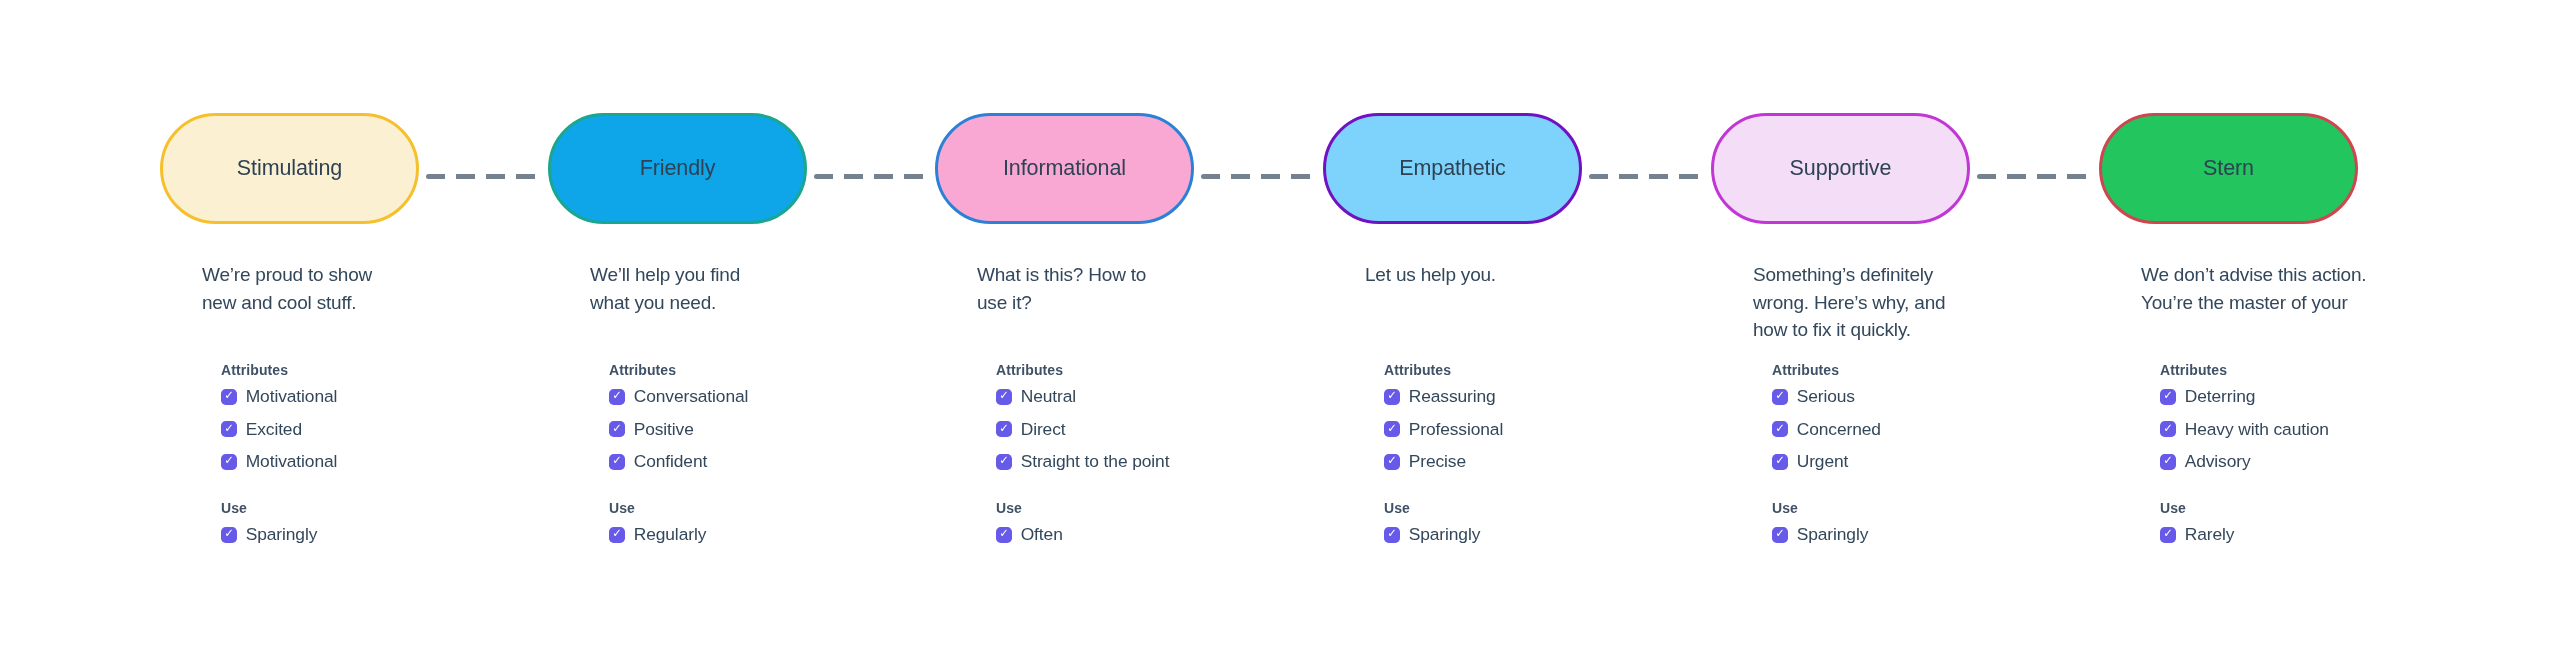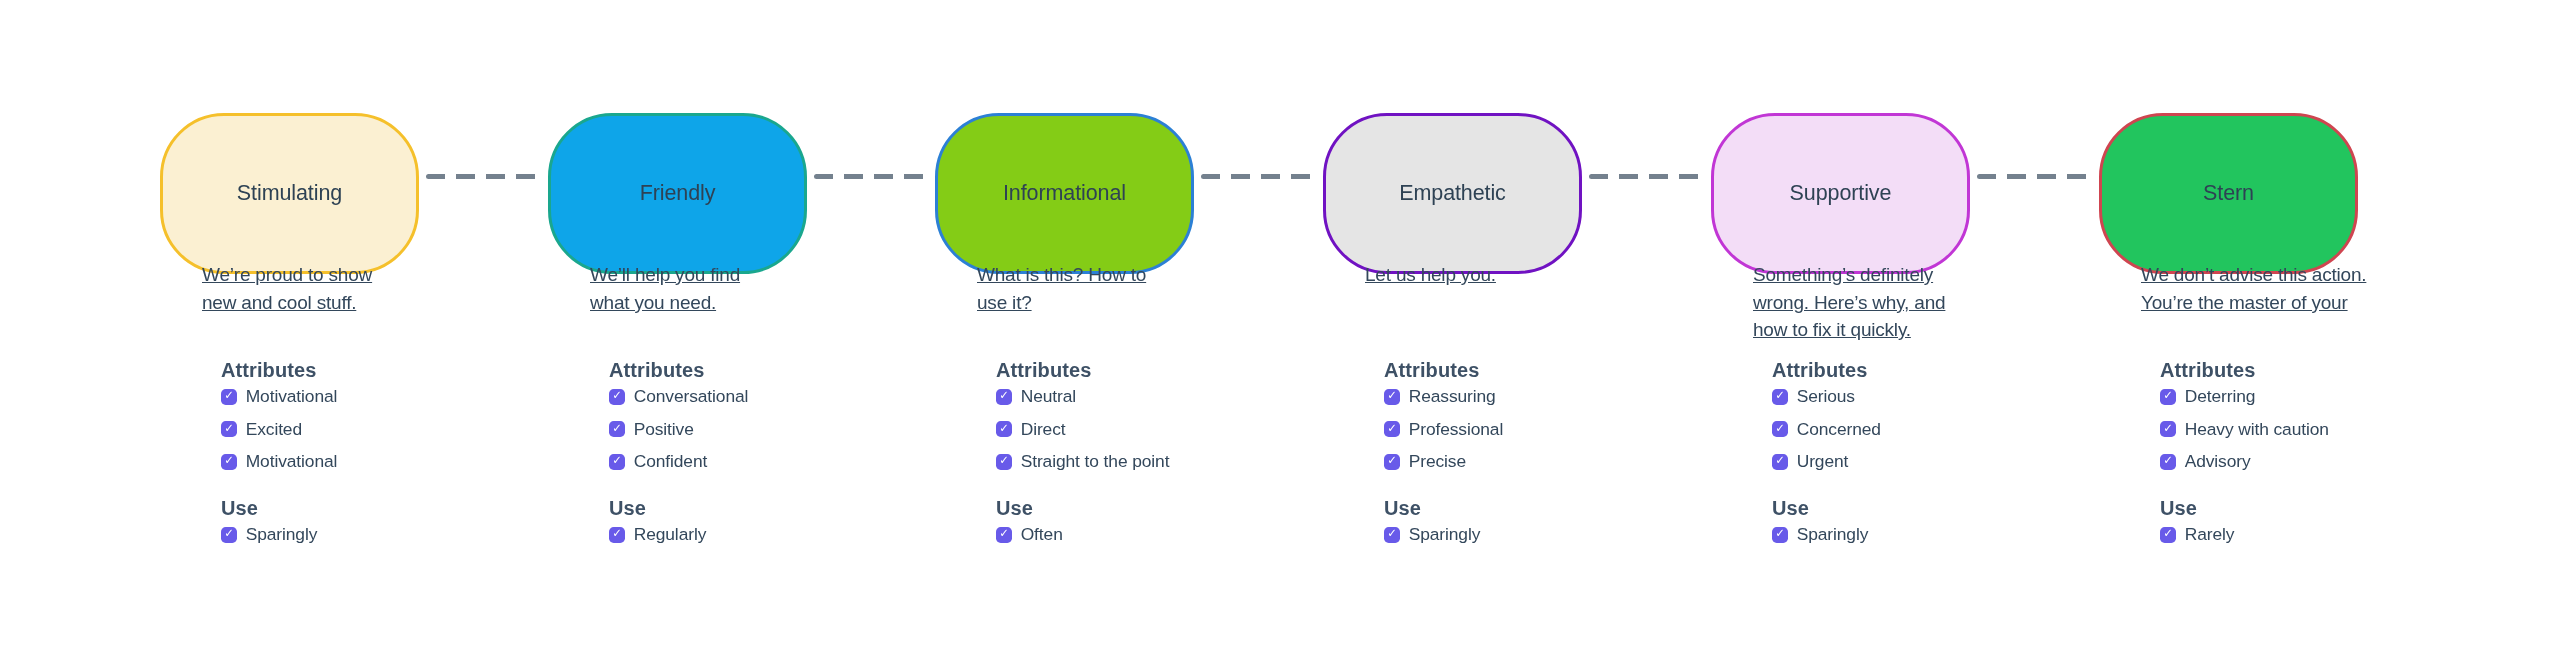--- a/index.html
+++ b/index.html
@@ -8,44 +8,44 @@
     background:#ffffff;
     font-family:"Liberation Sans","DejaVu Sans",sans-serif;
     color:#33475B;
   }
   .canvas { position:relative; width:2576px; height:649px; background:#ffffff; }
 
   .col { position:absolute; top:0; width:388px; height:649px; }
 
   .pill {
     position:absolute; top:113px; left:64px;
-    width:259px; height:161px;
+    width:259px; height:111px;
     border:3.4px solid #999; border-radius:64px;
     display:flex; align-items:center; justify-content:center;
   }
   .pill-label {
     font-size:21.5px; letter-spacing:-0.1px; color:#2E4254; white-space:nowrap;
   }
 
   .connector {
     position:absolute; top:174px; height:5.4px; width:115px;
     border-radius:2.7px;
   }
 
   .desc {
     position:absolute; top:261px; left:106px; width:282px;
-    font-size:19px; line-height:27.5px; letter-spacing:-0.2px; color:#33475B;text-decoration:underline;
+    font-size:19px; line-height:27.5px; letter-spacing:-0.2px; color:#33475B;
   }
   .dline { display:block; white-space:nowrap; }
 
   .section { position:absolute; left:125px; }
   .attrs { top:361px; }
   .use  { top:499px; }
   .shead {
-    font-size:20px; line-height:19px; font-weight:700; color:#3E5166;
+    font-size:14px; line-height:19px; font-weight:700; color:#3E5166;
     margin:0 0 5.4px 0; letter-spacing:0.1px;
   }
   .row {
     display:flex; align-items:center; gap:8.7px;
     height:23px; margin-bottom:9.4px;
     font-size:17.4px; letter-spacing:-0.1px; color:#33475B; white-space:nowrap;
   }
   .cb {
     width:16px; height:16px; border-radius:4.7px; flex:none;
     display:flex; align-items:center; justify-content:center;
@@ -144,21 +144,21 @@
       <div class="row">
         <span class="cb" style="background: rgb(104, 90, 233);">
             <span class="tick">✓</span>
           </span>
         <span>Regularly</span>
       </div>
     </div>
   </section>
 
   <section class="col" style="left:871px">
-    <div class="pill" style="background: #84cc16; border-color: rgb(44, 128, 213); justify-content: center;">
+    <div class="pill" style="background: #f9a8d4; border-color: rgb(44, 128, 213); justify-content: center;">
       <span class="pill-label">Informational</span>
     </div>
     <p class="desc">
       <span class="dline">What is this? How to</span>
       <span class="dline">use it?</span>
       <span class="dline"></span>
     </p>
     <div class="section attrs">
       <h3 class="shead">Attributes</h3>
       <div class="row">
@@ -185,21 +185,21 @@
       <div class="row">
         <span class="cb" style="background: rgb(104, 90, 233);">
             <span class="tick">✓</span>
           </span>
         <span>Often</span>
       </div>
     </div>
   </section>
 
   <section class="col" style="left:1259px">
-    <div class="pill" style="background: #e5e5e5; border-color: rgb(112, 18, 194);">
+    <div class="pill" style="background: #7dd3fc; border-color: rgb(112, 18, 194);">
       <span class="pill-label">Empathetic</span>
     </div>
     <p class="desc">
       <span class="dline">Let us help you.</span>
       <span class="dline"></span>
     </p>
     <div class="section attrs">
       <h3 class="shead">Attributes</h3>
       <div class="row">
         <span class="cb" style="background: rgb(104, 90, 233);">

